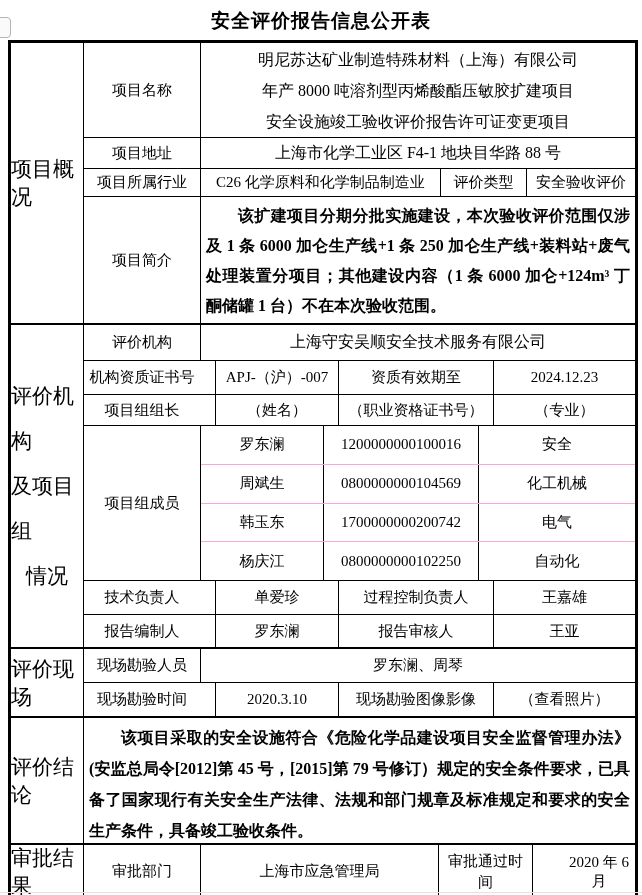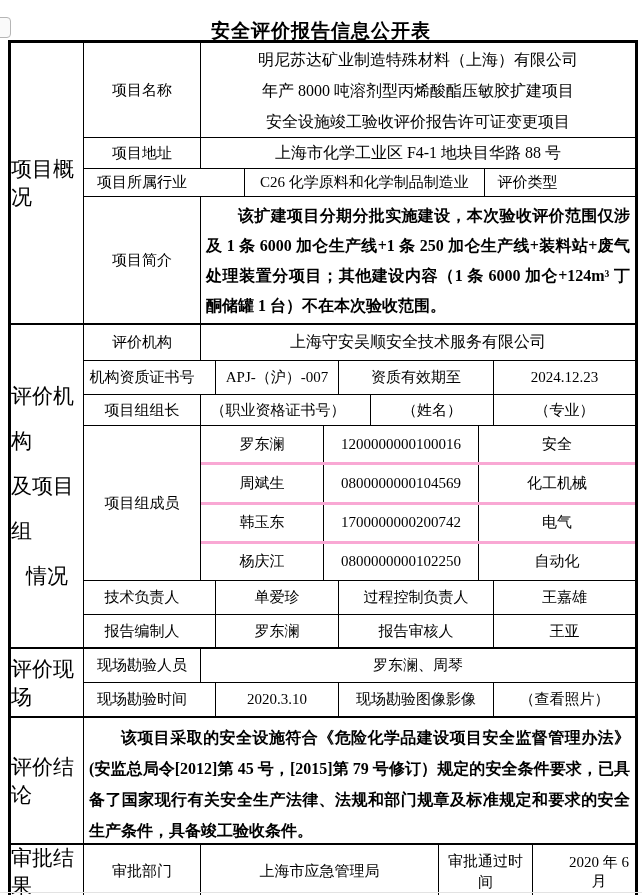--- a/index.html
+++ b/index.html
@@ -1,44 +1,44 @@
 <!DOCTYPE html>
 <html><head>
 <meta charset="utf-8">
 <style>
   html,body{margin:0;padding:0;background:#fff;}
   body{font-family:"Liberation Serif","DejaVu Serif",serif;color:#000;}
   .page{position:relative;width:642px;height:895px;background:#fff;overflow:hidden;}
-  .title{height:34px;padding-top:18px;text-align:center;font-size:19px;font-weight:bold;letter-spacing:1px;}
+  .title{height:34px;padding-top:8px;text-align:center;font-size:19px;font-weight:bold;letter-spacing:1px;}
   .tbl{position:absolute;left:8px;top:40px;width:630px;border:3px solid #000;background:#fff;box-sizing:border-box;}
   .sec{display:flex;box-sizing:border-box;}
   .sec + .sec{border-top:2px solid #000;}
   .side{flex:0 0 72px;display:flex;flex-direction:column;align-items:center;justify-content:center;text-align:left;font-size:21px;box-sizing:border-box;}
   .sbody{flex:1;display:flex;flex-direction:column;border-left:1px solid #000;box-sizing:border-box;min-width:0;}
   .row{display:flex;box-sizing:border-box;min-height:0;}
   .row + .row{border-top:1px solid #000;}
   .cell{display:flex;align-items:center;justify-content:center;text-align:center;font-size:15px;box-sizing:border-box;min-width:0;padding:0 2px;}
   .cell + .cell{border-left:1px solid #000;}
   .cl{flex:0 0 116px;}
   .c1{flex:0 0 123px;margin-left:15px;}
   .c2{flex:0 0 155px;}
   .c3{flex:1;}
-  .ci1{flex:0 0 240px;white-space:nowrap;margin-left:44px;}
+  .ci1{flex:0 0 240px;white-space:nowrap;}
   .ci2{flex:0 0 86px;text-align:center;}
   .ci3{flex:1;}
   .cb1{flex:0 0 238px;}
   .cb2{flex:0 0 94px;}
   .cb3{flex:1;padding-left:32px;}
   .grow{flex:1;}
   .namelines{flex:1;display:flex;flex-direction:column;align-items:center;justify-content:center;font-size:16px;line-height:31px;box-sizing:border-box;border-left:0;}
   .namelines > div{white-space:nowrap;}
   .para{display:block;text-align:justify;font-size:16px;line-height:30px;padding:4px 3px 2px 3px;text-indent:2em;font-weight:bold;}
   .mwrap{flex:1;display:flex;flex-direction:column;border-left:1px solid #000;box-sizing:border-box;}
   .mrow{flex:1;display:flex;box-sizing:border-box;}
-  .mrow + .mrow{border-top:3px solid #f9a8d4;}
+  .mrow + .mrow{border-top:1px solid #f9a8d4;}
   .mrow .cell:first-child{border-left:0;}
   .mc1{flex:0 0 122px;}
   .mc2{flex:0 0 155px;}
   .mc3{flex:1;}
   .tallside{line-height:45px;}
   .wrapcell span{display:inline-block;width:80px;line-height:21px;}
   .artifact{position:absolute;left:-6px;top:17px;width:15px;height:19px;border:1px solid #b5b5b5;border-radius:4px;background:#fafafa;}
   .bottomline{position:absolute;left:0;top:892px;width:642px;height:1px;background:#e3e3e3;}
 </style>
 </head>
@@ -62,20 +62,21 @@
           </div>
         </div>
         <div class="row" style="height:31px">
           <div class="cell cl">项目地址</div>
           <div class="cell grow" style="font-size:16px">上海市化学工业区 F4-1 地块目华路 88 号</div>
         </div>
         <div class="row" style="height:28px">
           <div class="cell cl">项目所属行业</div>
           <div class="cell ci1">C26 化学原料和化学制品制造业</div>
           <div class="cell ci2">评价类型</div>
+          <div class="cell ci3">安全验收评价</div>
         </div>
         <div class="row" style="height:127px">
           <div class="cell cl">项目简介</div>
           <div class="cell grow" style="align-items:flex-start;justify-content:flex-start;">
             <span class="para">该扩建项目分期分批实施建设，本次验收评价范围仅涉及 1 条 6000 加仑生产线+1 条 250 加仑生产线+装料站+废气处理装置分项目；其他建设内容（1 条 6000 加仑+124m³ 丁酮储罐 1 台）不在本次验收范围。</span>
           </div>
         </div>
       </div>
     </div>
 
@@ -91,22 +92,22 @@
           <div class="cell grow" style="font-size:16px">上海守安吴顺安全技术服务有限公司</div>
         </div>
         <div class="row" style="height:34px">
           <div class="cell cl" style="padding:0;white-space:nowrap;">机构资质证书号</div>
           <div class="cell c1">APJ-（沪）-007</div>
           <div class="cell c2">资质有效期至</div>
           <div class="cell c3">2024.12.23</div>
         </div>
         <div class="row" style="height:31px">
           <div class="cell cl">项目组组长</div>
+          <div class="cell c1">（姓名）</div>
           <div class="cell c2">（职业资格证书号）</div>
-          <div class="cell c1">（姓名）</div>
           <div class="cell c3">（专业）</div>
         </div>
         <div class="row" style="height:155px">
           <div class="cell cl" style="border-left:0">项目组成员</div>
           <div class="mwrap">
             <div class="mrow">
               <div class="cell mc1">罗东澜</div>
               <div class="cell mc2">1200000000100016</div>
               <div class="cell mc3">安全</div>
             </div>

